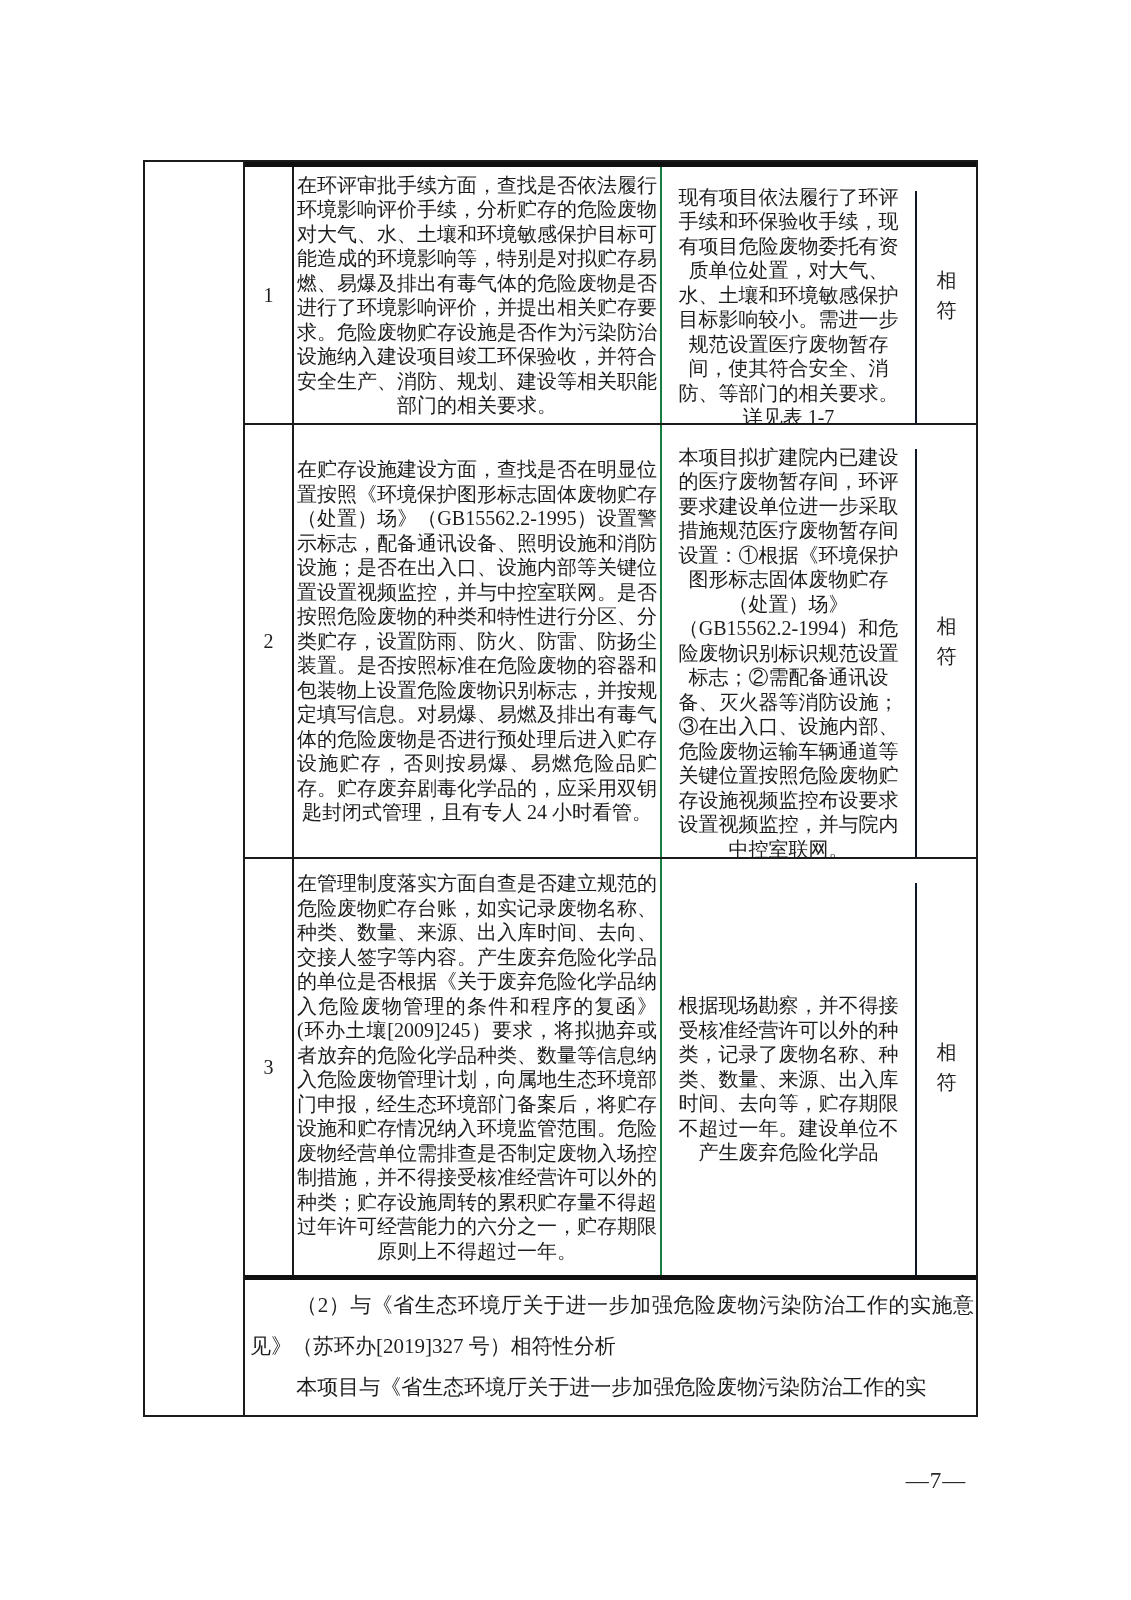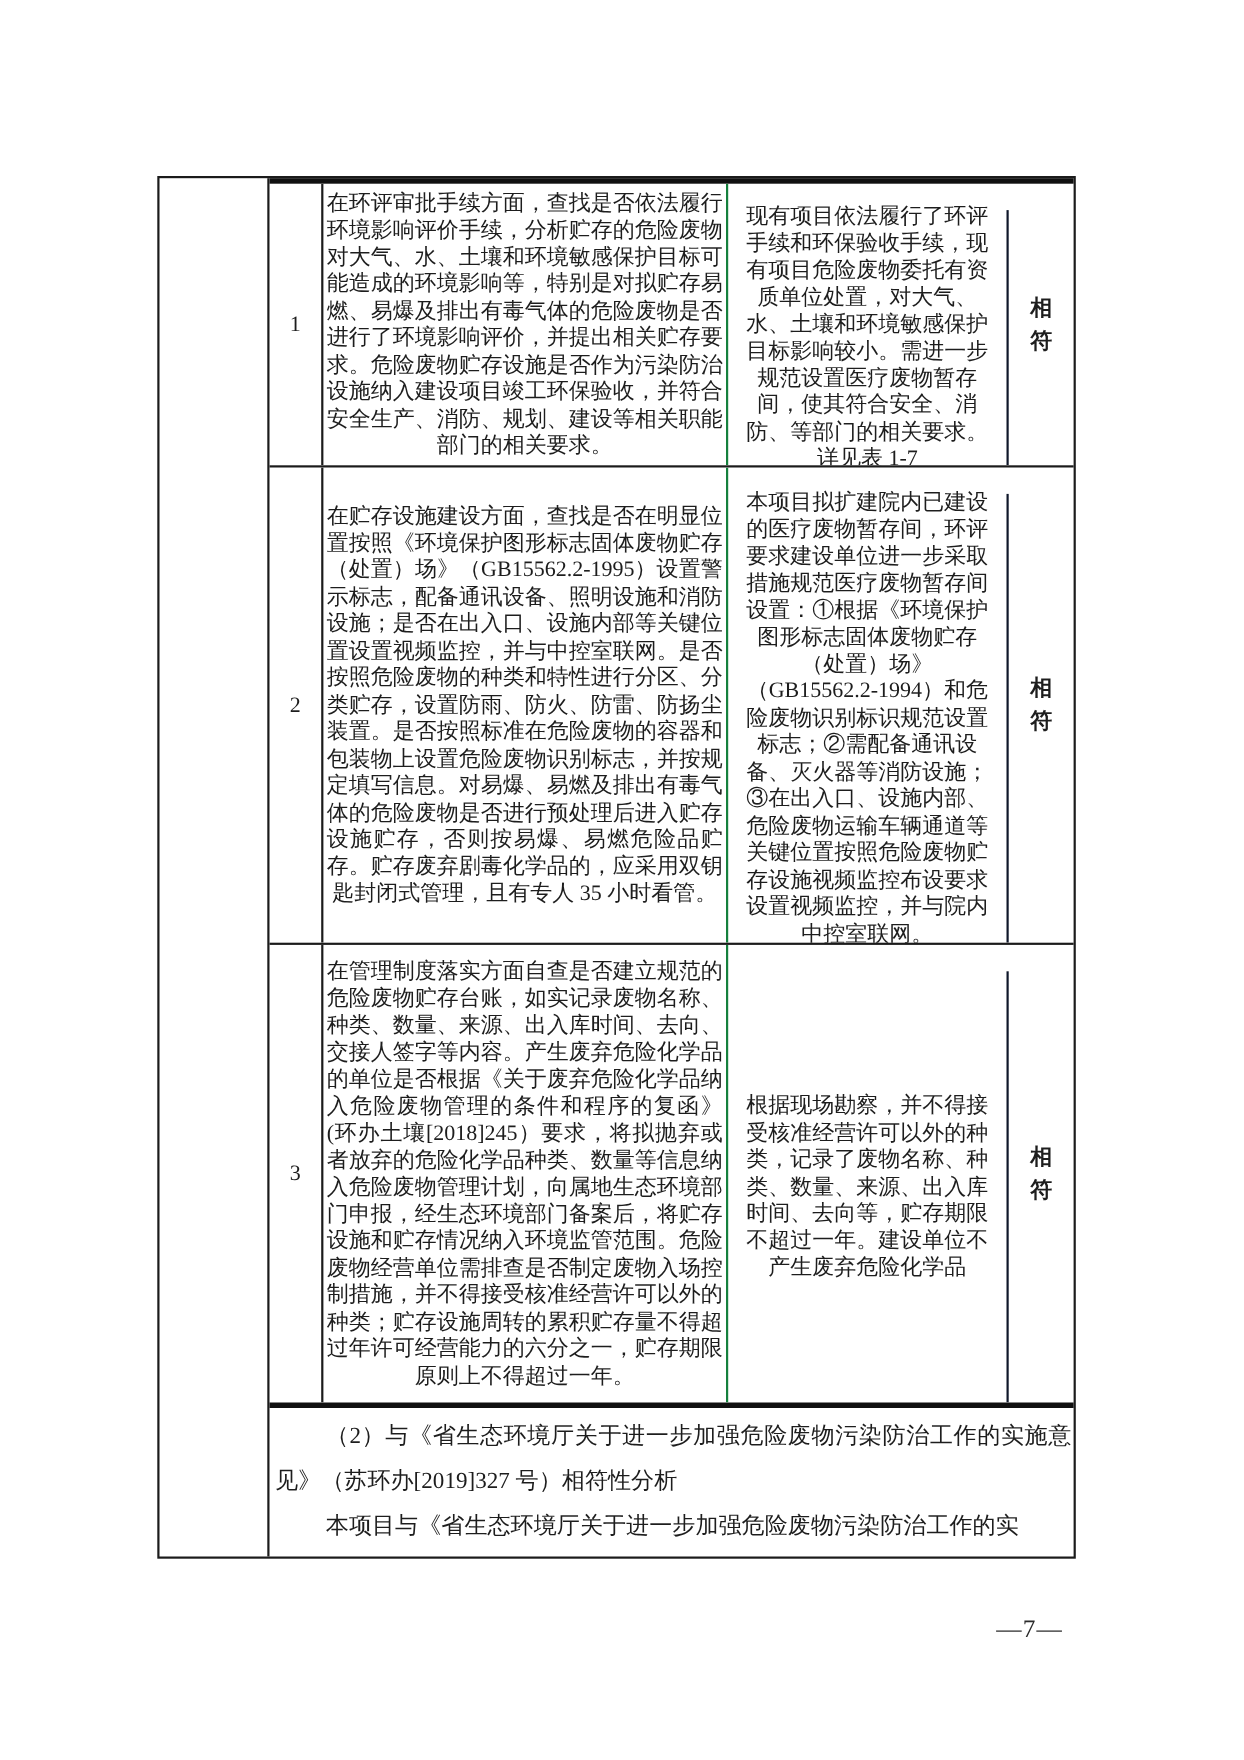--- a/index.html
+++ b/index.html
@@ -41,21 +41,21 @@
     width:100%;font-size:20px;line-height:24.5px;
     text-align:justify;text-align-last:center;
   }
   .c-analysis{
     width:255px;flex:none;border-right:2px solid #0f172a;box-sizing:border-box;
     display:flex;align-items:center;justify-content:center;padding:0 8px;margin-top:24px;
   }
   .c-analysis .txt{width:100%;font-size:20px;line-height:24.5px;text-align:center;}
   .c-status{flex:1;display:flex;align-items:center;justify-content:center;}
   .c-status .stack{
-    width:22px;font-size:20px;line-height:30px;text-align:center;word-break:break-all;font-weight:bold;
+    width:22px;font-size:20px;line-height:30px;text-align:center;word-break:break-all;
   }
 
   
   .bottom-area{flex:1;padding:5px 2px 0 5px;overflow:hidden;}
   .para{margin:0;font-size:21px;line-height:41px;text-indent:2.2em;text-align:justify;}
 
   .page-number{
     position:absolute;left:876px;top:1468px;width:120px;
     text-align:center;font-size:23px;color:#2a2a2a;letter-spacing:1px;
   }
@@ -86,36 +86,36 @@
           <div class="c-status">
             <div class="stack">相符</div>
           </div>
         </div>
 
         <div class="t-row row2">
           <div class="c-num">
             <span>2</span>
           </div>
           <div class="c-item">
-            <div class="txt">在贮存设施建设方面，查找是否在明显位置按照《环境保护图形标志固体废物贮存（处置）场》（GB15562.2-1995）设置警示标志，配备通讯设备、照明设施和消防设施；是否在出入口、设施内部等关键位置设置视频监控，并与中控室联网。是否按照危险废物的种类和特性进行分区、分类贮存，设置防雨、防火、防雷、防扬尘装置。是否按照标准在危险废物的容器和包装物上设置危险废物识别标志，并按规定填写信息。对易爆、易燃及排出有毒气体的危险废物是否进行预处理后进入贮存设施贮存，否则按易爆、易燃危险品贮存。贮存废弃剧毒化学品的，应采用双钥匙封闭式管理，且有专人 35 小时看管。</div>
+            <div class="txt">在贮存设施建设方面，查找是否在明显位置按照《环境保护图形标志固体废物贮存（处置）场》（GB15562.2-1995）设置警示标志，配备通讯设备、照明设施和消防设施；是否在出入口、设施内部等关键位置设置视频监控，并与中控室联网。是否按照危险废物的种类和特性进行分区、分类贮存，设置防雨、防火、防雷、防扬尘装置。是否按照标准在危险废物的容器和包装物上设置危险废物识别标志，并按规定填写信息。对易爆、易燃及排出有毒气体的危险废物是否进行预处理后进入贮存设施贮存，否则按易爆、易燃危险品贮存。贮存废弃剧毒化学品的，应采用双钥匙封闭式管理，且有专人 24 小时看管。</div>
           </div>
           <div class="c-analysis">
             <div class="txt">本项目拟扩建院内已建设的医疗废物暂存间，环评要求建设单位进一步采取措施规范医疗废物暂存间设置：①根据《环境保护图形标志固体废物贮存（处置）场》（GB15562.2-1994）和危险废物识别标识规范设置标志；②需配备通讯设备、灭火器等消防设施；③在出入口、设施内部、危险废物运输车辆通道等关键位置按照危险废物贮存设施视频监控布设要求设置视频监控，并与院内中控室联网。</div>
           </div>
           <div class="c-status">
             <div class="stack">相符</div>
           </div>
         </div>
 
         <div class="t-row row3">
           <div class="c-num">
             <span>3</span>
           </div>
           <div class="c-item">
-            <div class="txt">在管理制度落实方面自查是否建立规范的危险废物贮存台账，如实记录废物名称、种类、数量、来源、出入库时间、去向、交接人签字等内容。产生废弃危险化学品的单位是否根据《关于废弃危险化学品纳入危险废物管理的条件和程序的复函》(环办土壤[2018]245）要求，将拟抛弃或者放弃的危险化学品种类、数量等信息纳入危险废物管理计划，向属地生态环境部门申报，经生态环境部门备案后，将贮存设施和贮存情况纳入环境监管范围。危险废物经营单位需排查是否制定废物入场控制措施，并不得接受核准经营许可以外的种类；贮存设施周转的累积贮存量不得超过年许可经营能力的六分之一，贮存期限原则上不得超过一年。</div>
+            <div class="txt">在管理制度落实方面自查是否建立规范的危险废物贮存台账，如实记录废物名称、种类、数量、来源、出入库时间、去向、交接人签字等内容。产生废弃危险化学品的单位是否根据《关于废弃危险化学品纳入危险废物管理的条件和程序的复函》(环办土壤[2009]245）要求，将拟抛弃或者放弃的危险化学品种类、数量等信息纳入危险废物管理计划，向属地生态环境部门申报，经生态环境部门备案后，将贮存设施和贮存情况纳入环境监管范围。危险废物经营单位需排查是否制定废物入场控制措施，并不得接受核准经营许可以外的种类；贮存设施周转的累积贮存量不得超过年许可经营能力的六分之一，贮存期限原则上不得超过一年。</div>
           </div>
           <div class="c-analysis">
             <div class="txt">根据现场勘察，并不得接受核准经营许可以外的种类，记录了废物名称、种类、数量、来源、出入库时间、去向等，贮存期限不超过一年。建设单位不产生废弃危险化学品</div>
           </div>
           <div class="c-status">
             <div class="stack">相符</div>
           </div>
         </div>
 
       </div>

